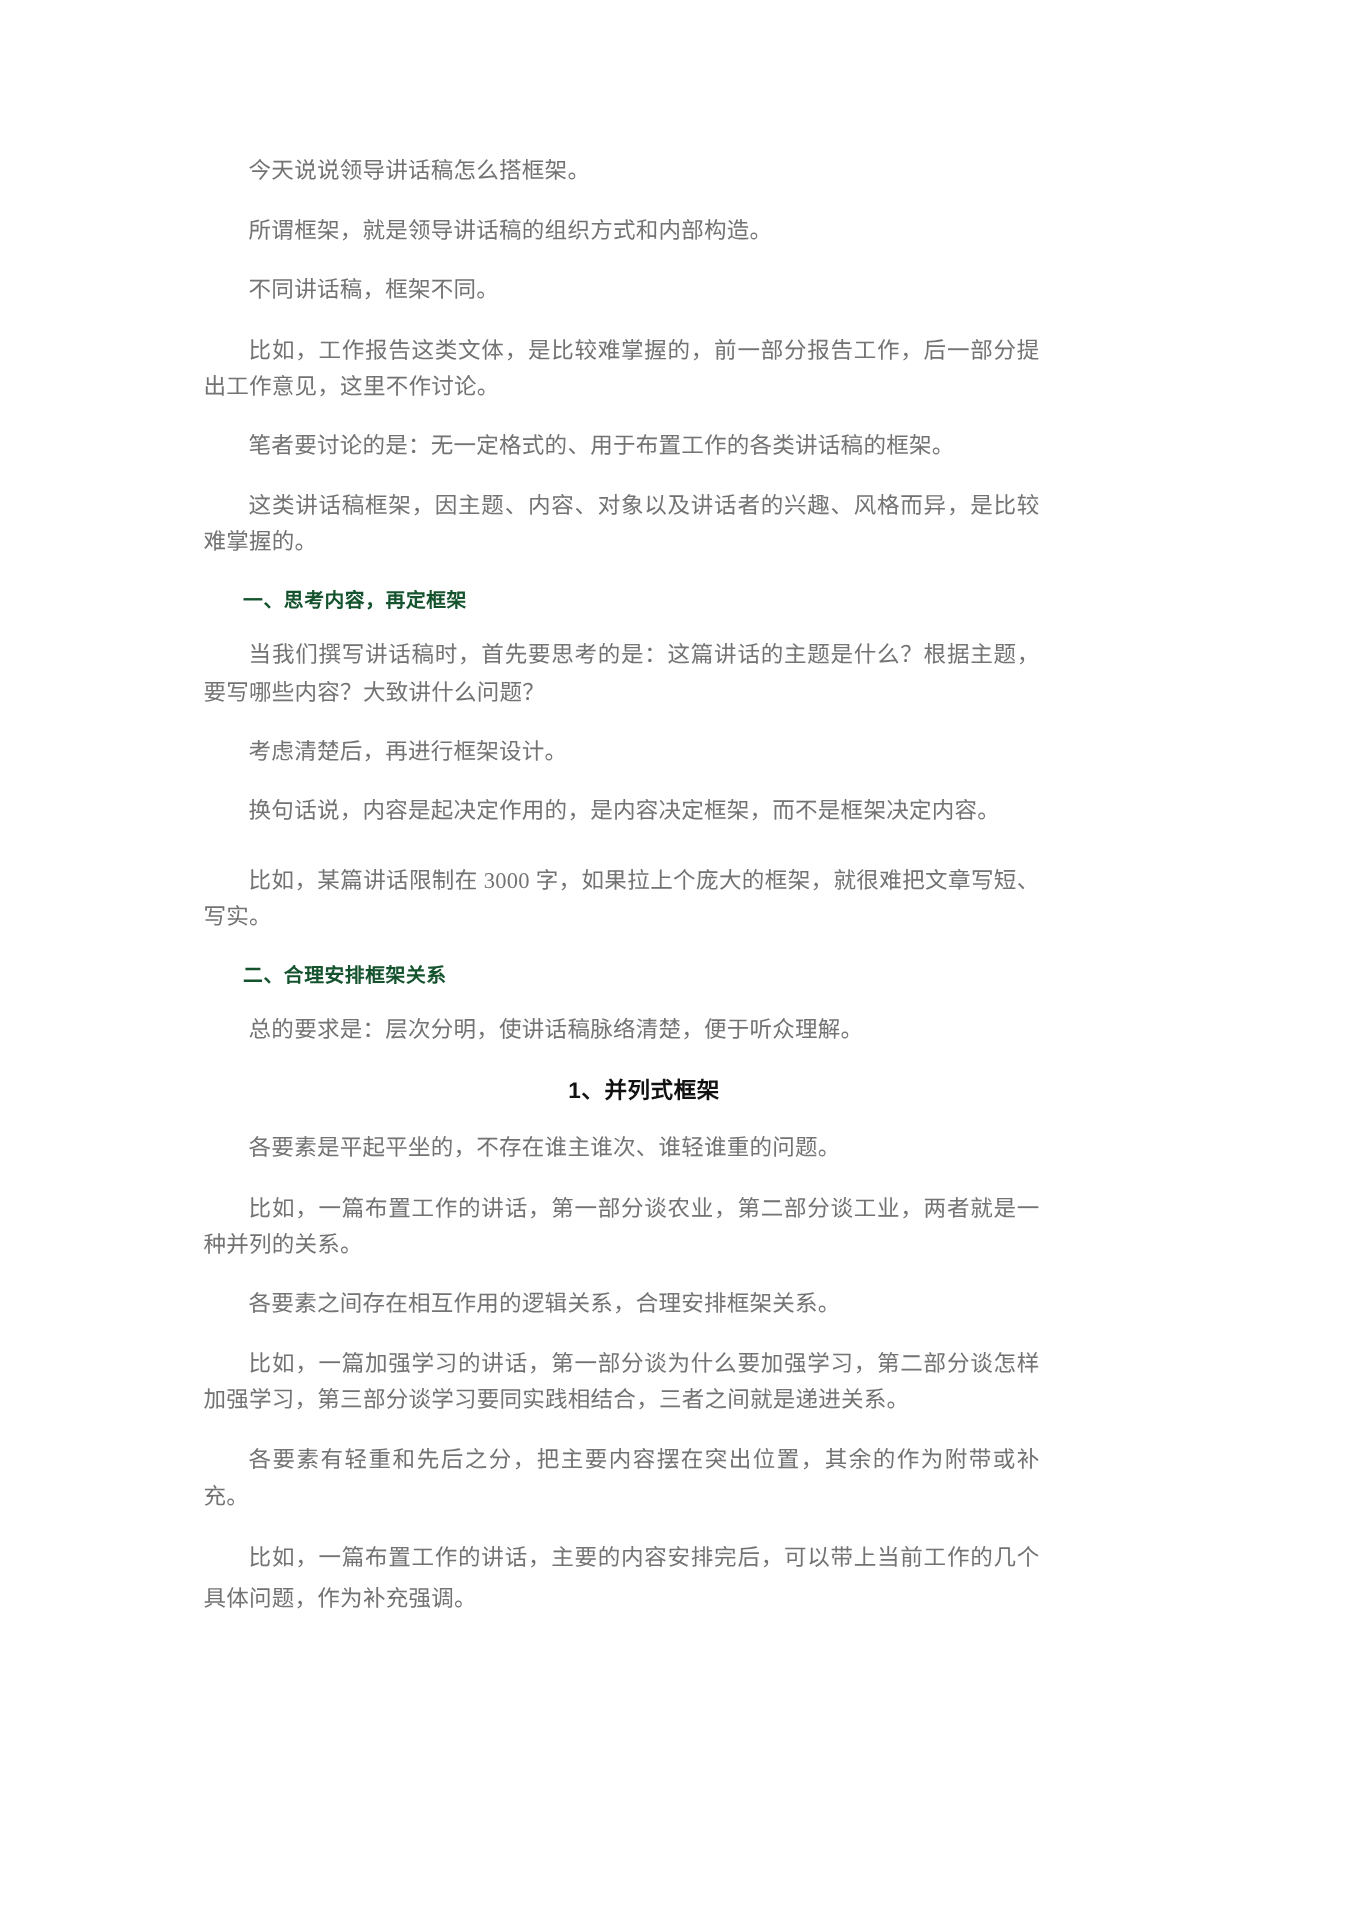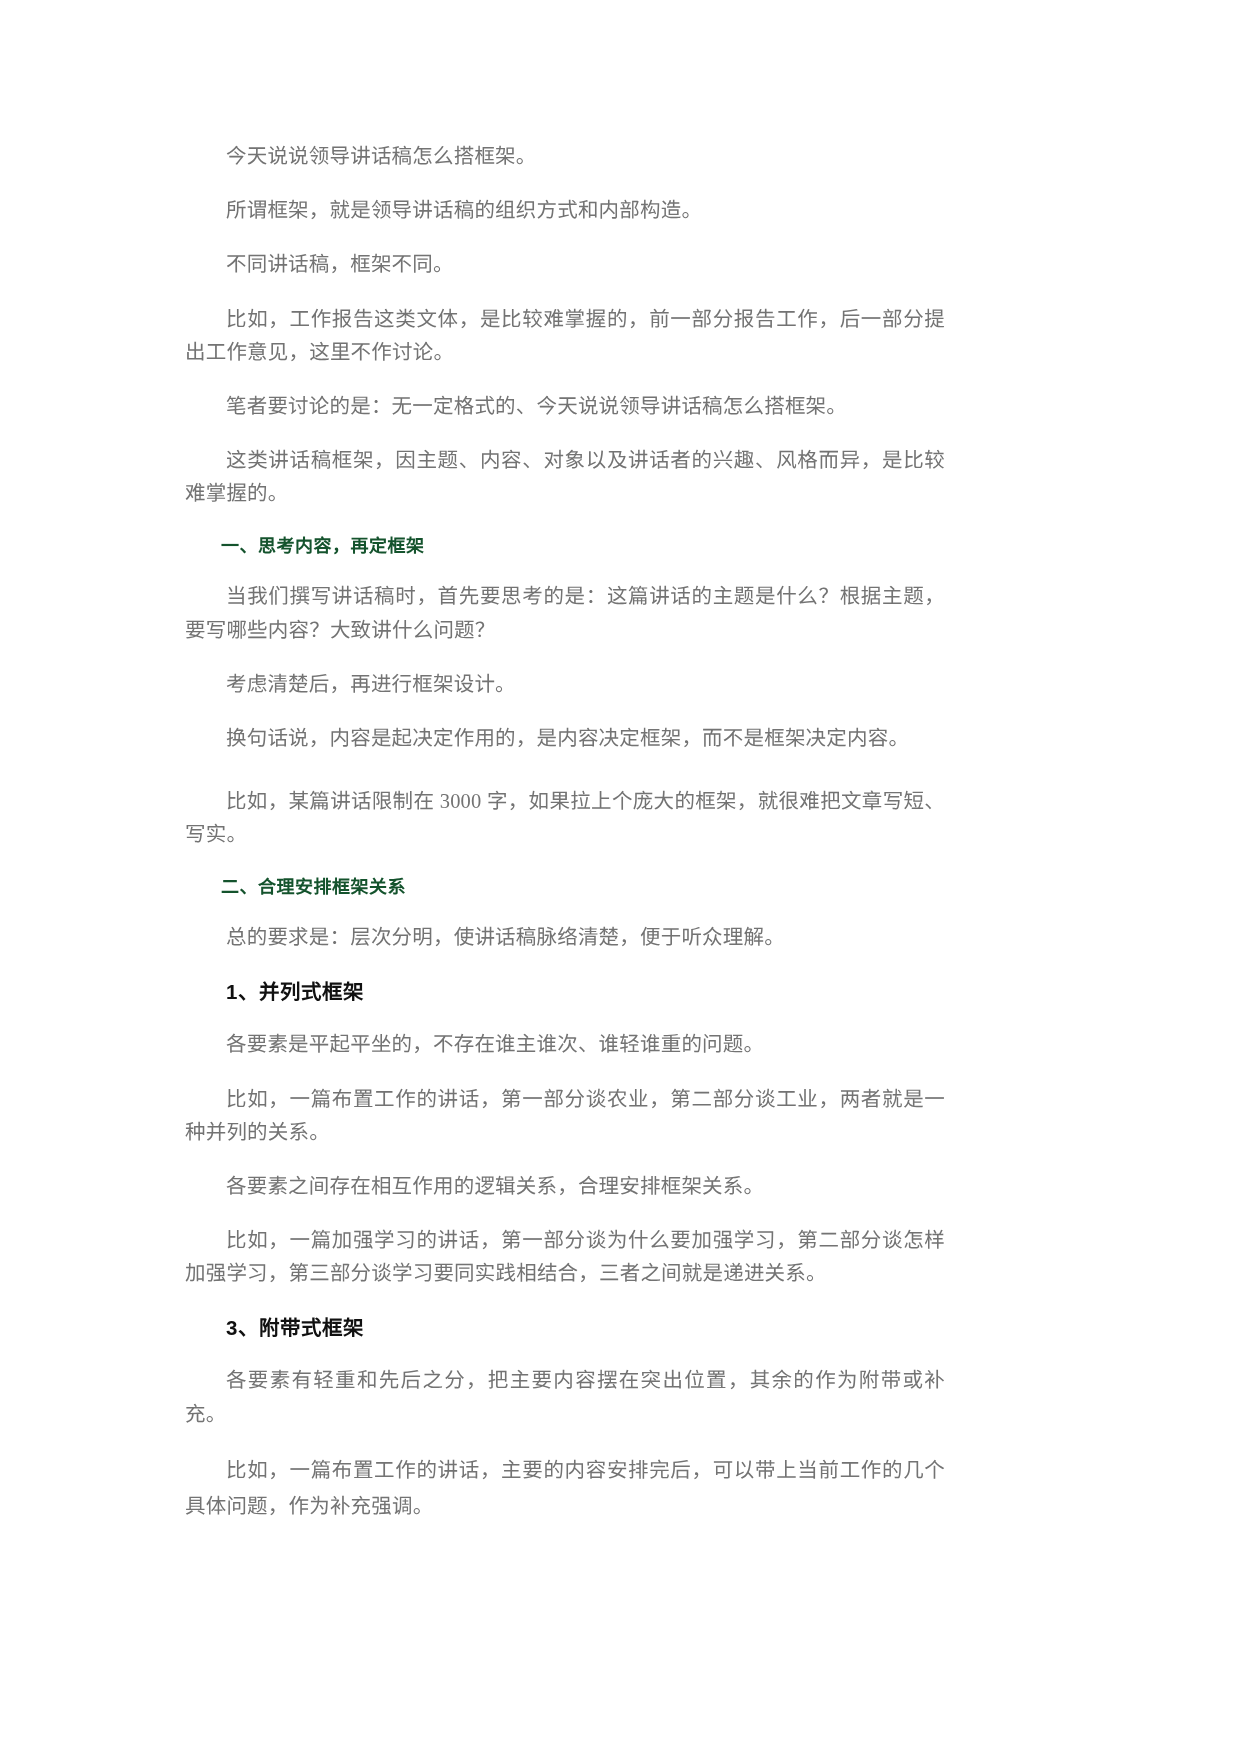--- a/index.html
+++ b/index.html
@@ -49,54 +49,54 @@
   }
   h3.heading-sub {
     margin: 0 0 20px 0;
     font-size: 20.5px;
     line-height: 1.6;
     font-weight: bold;
     color: #111111;
     text-indent: 2em;
     letter-spacing: 0.5px;
     font-family: "Liberation Sans", "DejaVu Sans", sans-serif;
+    text-align: center;
   }
   p.para.loose {
     line-height: 1.78;
   }
 </style>
 </head>
 <body>
 
 <div class="page">
   <div class="doc-body">
 
     <p class="para">今天说说领导讲话稿怎么搭框架。</p>
     <p class="para">所谓框架，就是领导讲话稿的组织方式和内部构造。</p>
     <p class="para">不同讲话稿，框架不同。</p>
     <p class="para">比如，工作报告这类文体，是比较难掌握的，前一部分报告工作，后一部分提出工作意见，这里不作讨论。</p>
-    <p class="para">笔者要讨论的是：无一定格式的、今天说说领导讲话稿怎么搭框架。</p>
+    <p class="para">笔者要讨论的是：无一定格式的、用于布置工作的各类讲话稿的框架。</p>
     <p class="para">这类讲话稿框架，因主题、内容、对象以及讲话者的兴趣、风格而异，是比较难掌握的。</p>
 
     <h2 class="heading-red">一、思考内容，再定框架</h2>
 
     <p class="para">当我们撰写讲话稿时，首先要思考的是：这篇讲话的主题是什么？根据主题，要写哪些内容？大致讲什么问题？</p>
     <p class="para">考虑清楚后，再进行框架设计。</p>
     <p class="para gap-after">换句话说，内容是起决定作用的，是内容决定框架，而不是框架决定内容。</p>
     <p class="para">比如，某篇讲话限制在 3000 字，如果拉上个庞大的框架，就很难把文章写短、写实。</p>
 
     <h2 class="heading-red">二、合理安排框架关系</h2>
 
     <p class="para">总的要求是：层次分明，使讲话稿脉络清楚，便于听众理解。</p>
 
     <h3 class="heading-sub">1、并列式框架</h3>
     <p class="para">各要素是平起平坐的，不存在谁主谁次、谁轻谁重的问题。</p>
     <p class="para">比如，一篇布置工作的讲话，第一部分谈农业，第二部分谈工业，两者就是一种并列的关系。</p>
 
     <p class="para">各要素之间存在相互作用的逻辑关系，合理安排框架关系。</p>
     <p class="para">比如，一篇加强学习的讲话，第一部分谈为什么要加强学习，第二部分谈怎样加强学习，第三部分谈学习要同实践相结合，三者之间就是递进关系。</p>
 
-    <h3 class="heading-sub">3、附带式框架</h3>
     <p class="para">各要素有轻重和先后之分，把主要内容摆在突出位置，其余的作为附带或补充。</p>
     <p class="para loose">比如，一篇布置工作的讲话，主要的内容安排完后，可以带上当前工作的几个具体问题，作为补充强调。</p>
 
   </div>
 </div>
 
 </body></html>

